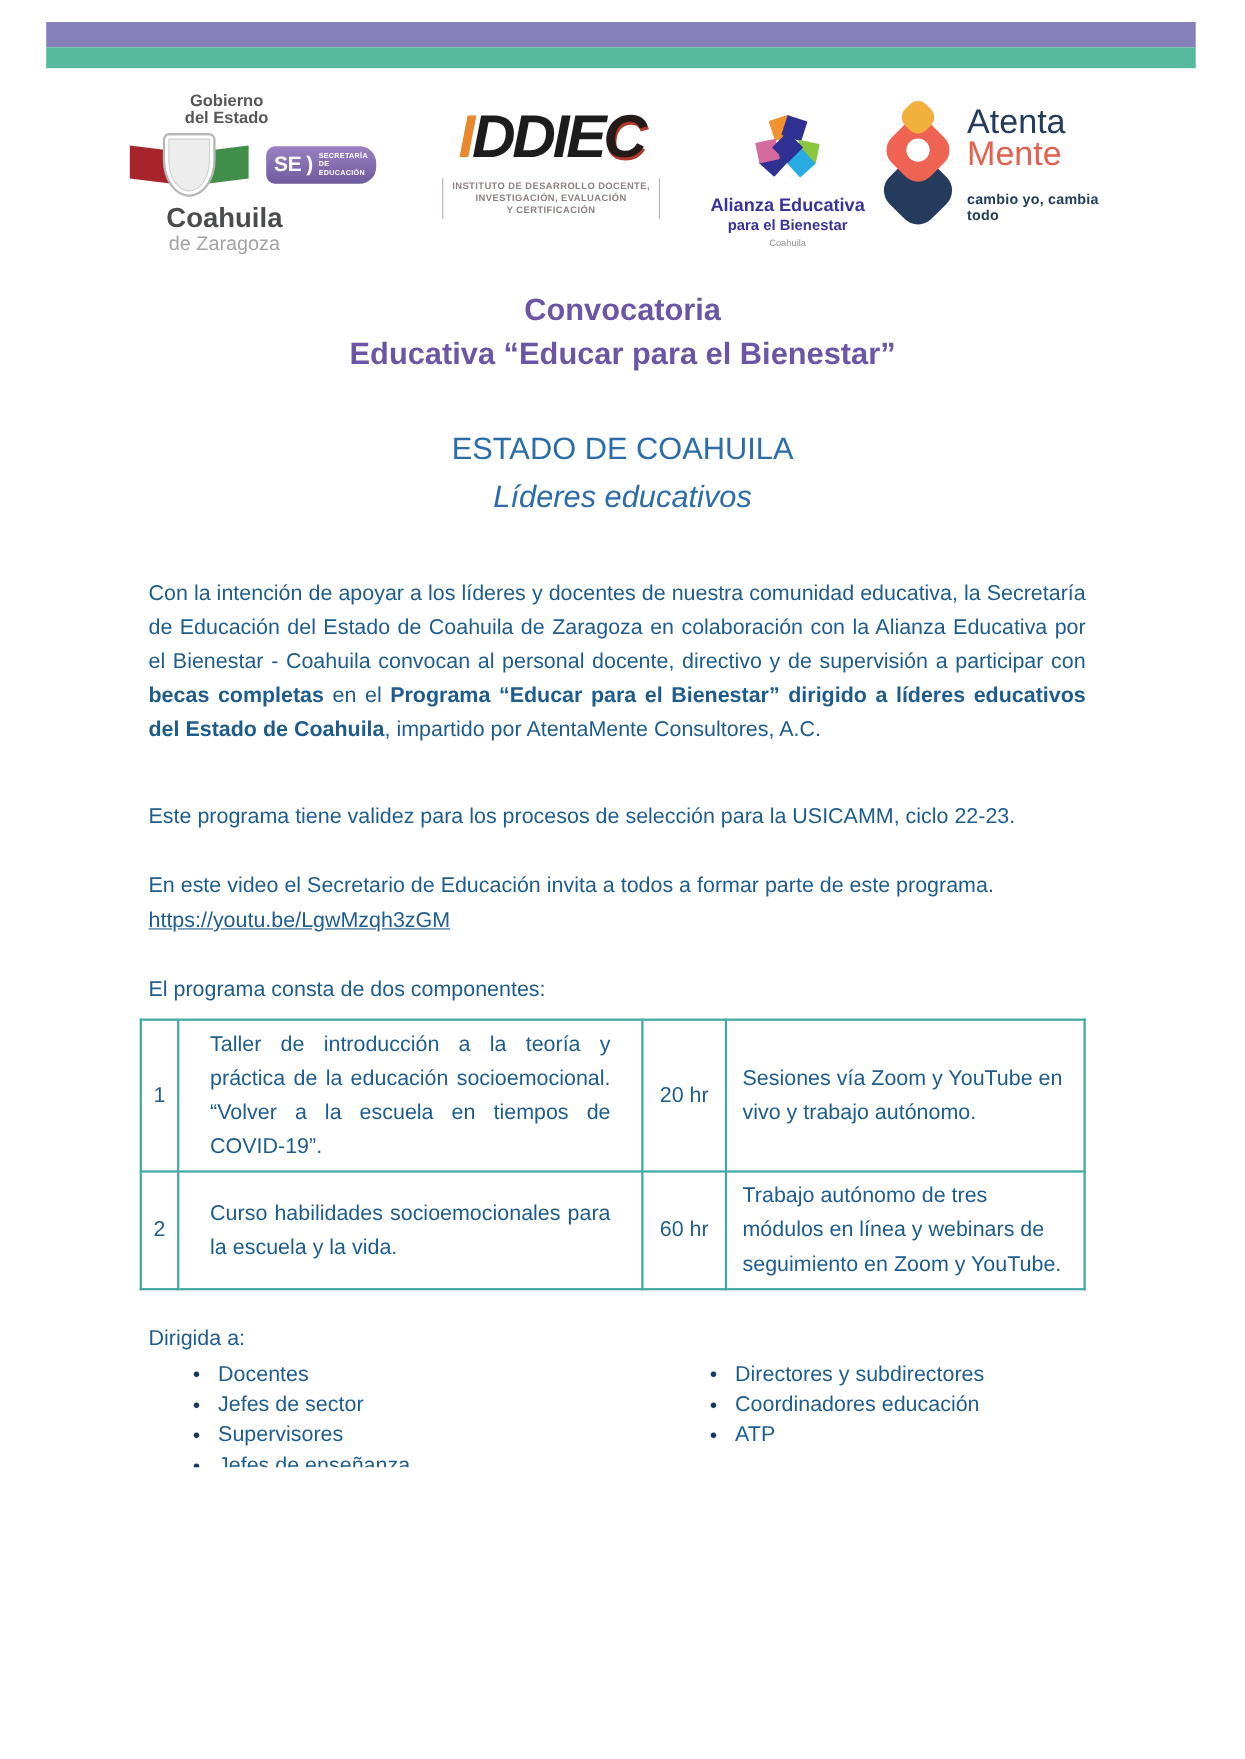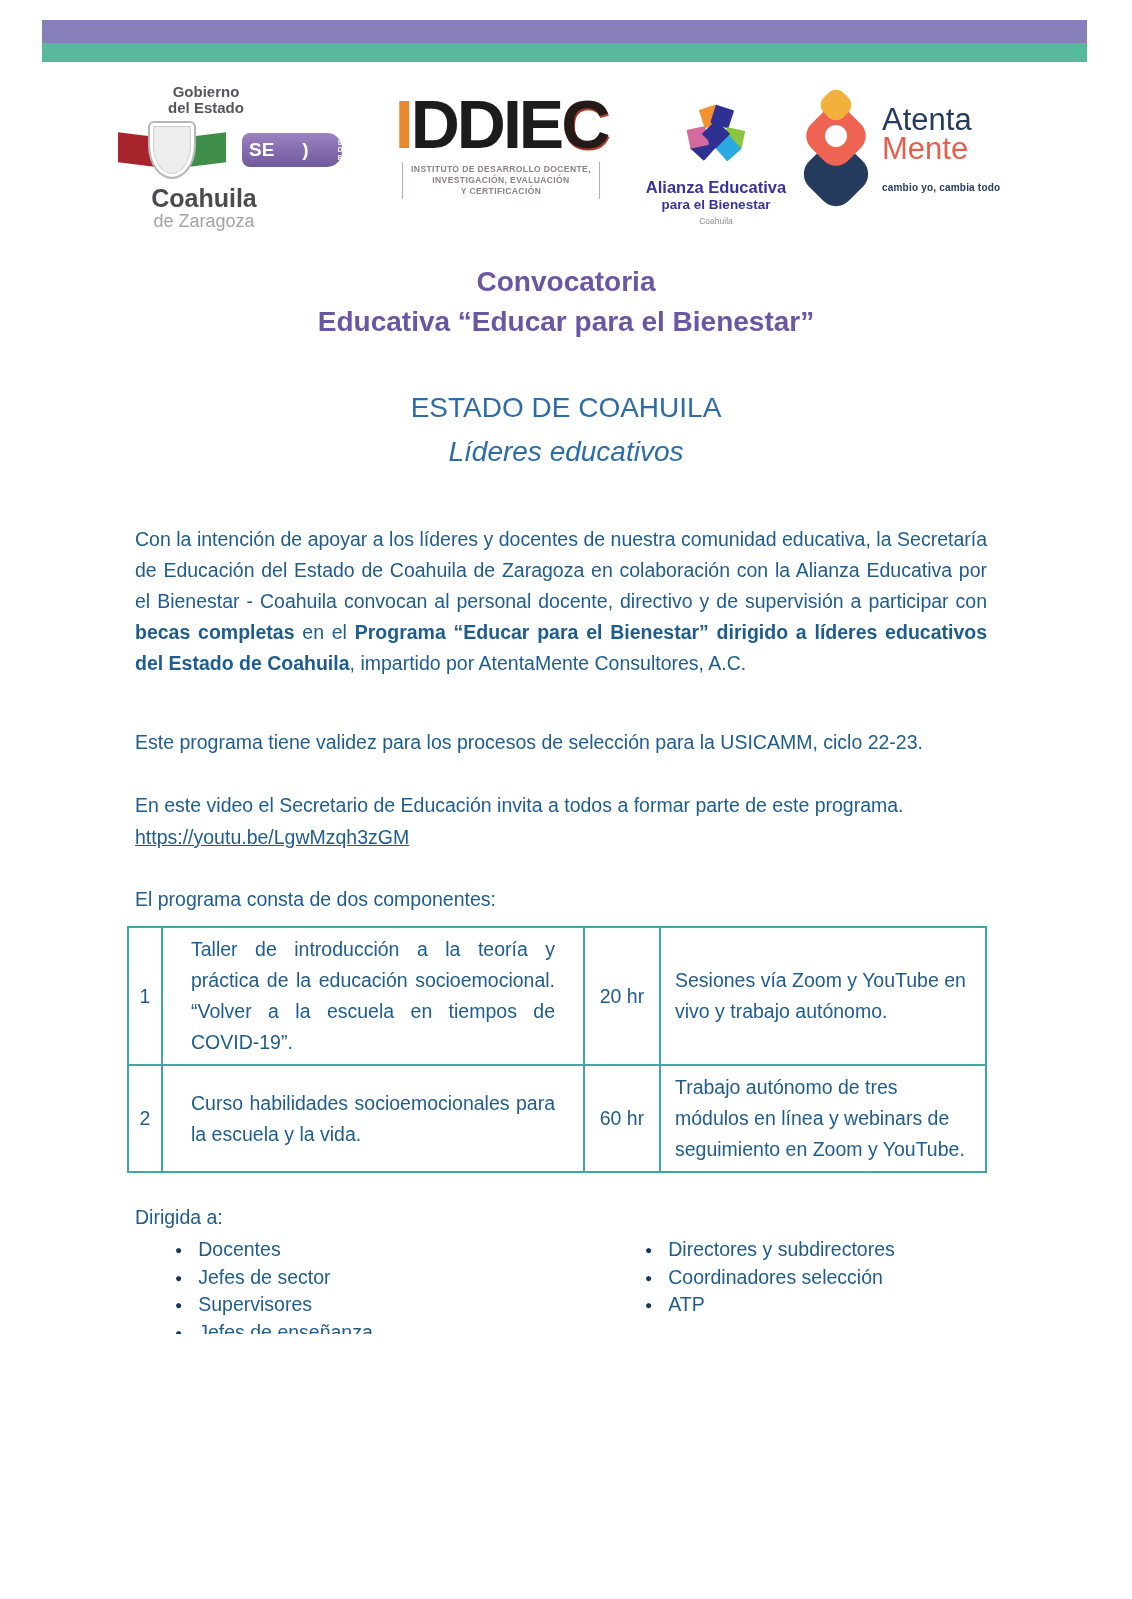--- a/index.html
+++ b/index.html
@@ -25,50 +25,50 @@
   .arms-row { display:flex; align-items:center; margin-top:5px; }
   .flag { width:44px; height:30px; }
   .flag-red { background:#a8242d; transform:skewY(7deg); margin-right:-14px; }
   .flag-green { background:#3f8e49; transform:skewY(-7deg); margin-left:-14px; }
   .shield { position:relative; z-index:2; width:48px; height:58px;
             background:#ededed; border:2px solid #b7b7b7;
             border-radius:6px 6px 50% 50% / 6px 6px 58% 58%;
             box-shadow:inset 0 0 0 3px #ffffff, inset 0 0 0 4px #cfcfcf; }
   .se-badge { margin-left:16px; width:100px; height:34px; border-radius:8px 15px 15px 8px;
               background:linear-gradient(180deg,#9b82c2,#6f5a9c);
-              display:flex; align-items:center; padding:0 7px; color:#fff;gap:24px; }
+              display:flex; align-items:center; padding:0 7px; color:#fff; }
   .se-abbr { font-size:19px; font-weight:bold; }
   .se-paren { font-size:19px; font-weight:bold; margin:0 5px 0 4px; }
   .se-lines { font-size:6.5px; font-weight:bold; line-height:7.5px; letter-spacing:0.3px; }
   .gob-name { margin-left:6px; width:160px; text-align:center; margin-top:6px; }
   .gob-state { font-size:25px; font-weight:bold; color:#4a4b4e; line-height:26px; }
   .gob-state-sub { font-size:18px; color:#a3a3a5; line-height:20px; }
 
   
   .logo-iddiec { left:392px; top:98px; width:218px; display:flex; flex-direction:column; align-items:center; }
-  .iddiec-letters { font-weight:bold; font-size:68px; line-height:52px; letter-spacing:-3px; }
+  .iddiec-letters { font-weight:bold; font-size:55px; line-height:52px; letter-spacing:-3px;font-style:italic; }
   .iddiec-letters .c0 { color:#e8872b; }
   .iddiec-letters .c1,.iddiec-letters .c2,.iddiec-letters .c3,.iddiec-letters .c4 { color:#1c1c1c; }
   .iddiec-letters .c5 { color:#241a18; text-shadow:1px 2px 0 #b0392c; }
   .iddiec-caption { margin-top:12px; border-left:1px solid #bcabab; border-right:1px solid #bcabab;
                     padding:2px 8px; font-size:8.5px; font-weight:bold; color:#8d8080;
                     text-align:center; line-height:11px; letter-spacing:0.4px; }
 
   
   .logo-alianza { left:627px; top:90px; width:178px; display:flex; flex-direction:column; align-items:center; }
   .alianza-text1 { margin-top:2px; font-size:16.5px; font-weight:bold; color:#39329b; line-height:19px; }
   .alianza-text2 { font-size:13.5px; font-weight:bold; color:#39329b; line-height:16px; }
   .alianza-text3 { margin-top:3px; font-size:8.5px; color:#8f8f91; }
 
   
   .logo-atenta { left:796px; top:90px; width:230px; display:flex; align-items:center; }
   .atenta-textcol { margin-left:6px; }
   .atenta-w1 { font-size:31px; color:#243b5e; line-height:29px; }
   .atenta-w2 { font-size:31px; color:#e4604e; line-height:29px; }
-  .atenta-tag { margin-top:19px; font-size:10px; font-weight:bold; color:#243b5e; letter-spacing:0.2px; }
+  .atenta-tag { margin-top:19px; font-size:13px; font-weight:bold; color:#243b5e; letter-spacing:0.2px; }
 
   
   .title-main { position:absolute; left:0; width:100%; text-align:center;
                 color:#6b55a5; font-weight:bold; font-size:28px; }
   .title-1 { top:266px; }
   .title-2 { top:306px; }
   .title-sub { position:absolute; left:0; width:100%; text-align:center;
                color:#2c6ca8; font-size:28px; }
   .sub-1 { top:392px; }
   .sub-2 { top:436px;font-style:italic; }
@@ -261,21 +261,21 @@
           <span>Jefes de enseñanza</span>
         </div>
     </div>
     <div class="bullet-col right">
       <div class="bullet-item">
           <span class="dot">●</span>
           <span>Directores y subdirectores</span>
         </div>
       <div class="bullet-item">
           <span class="dot">●</span>
-          <span>Coordinadores selección</span>
+          <span>Coordinadores educación</span>
         </div>
       <div class="bullet-item">
           <span class="dot">●</span>
           <span>ATP</span>
         </div>
     </div>
   </div>
 
   <div class="page-num">1</div>
 

